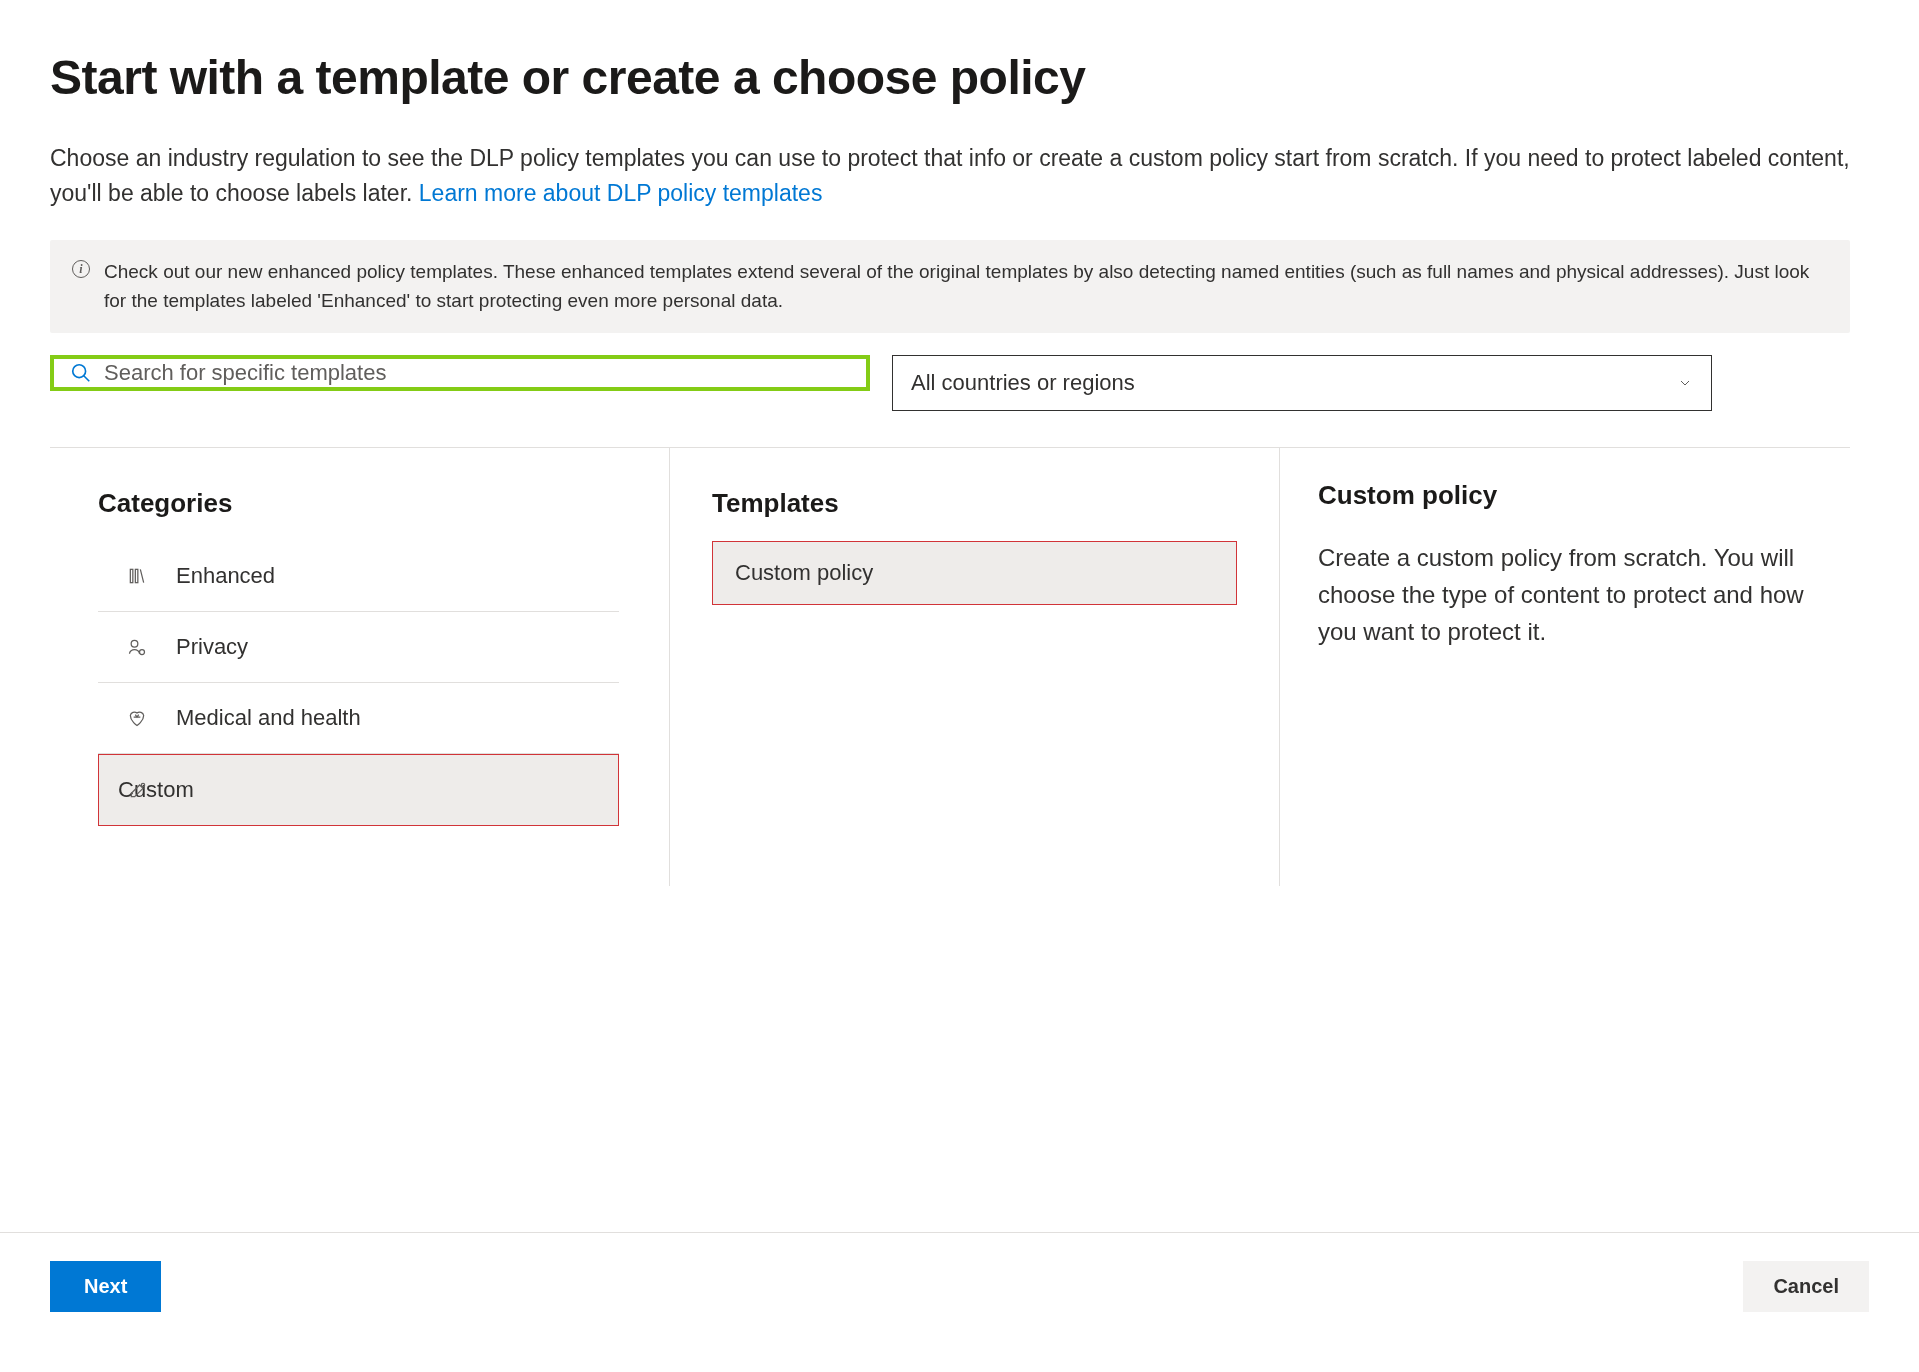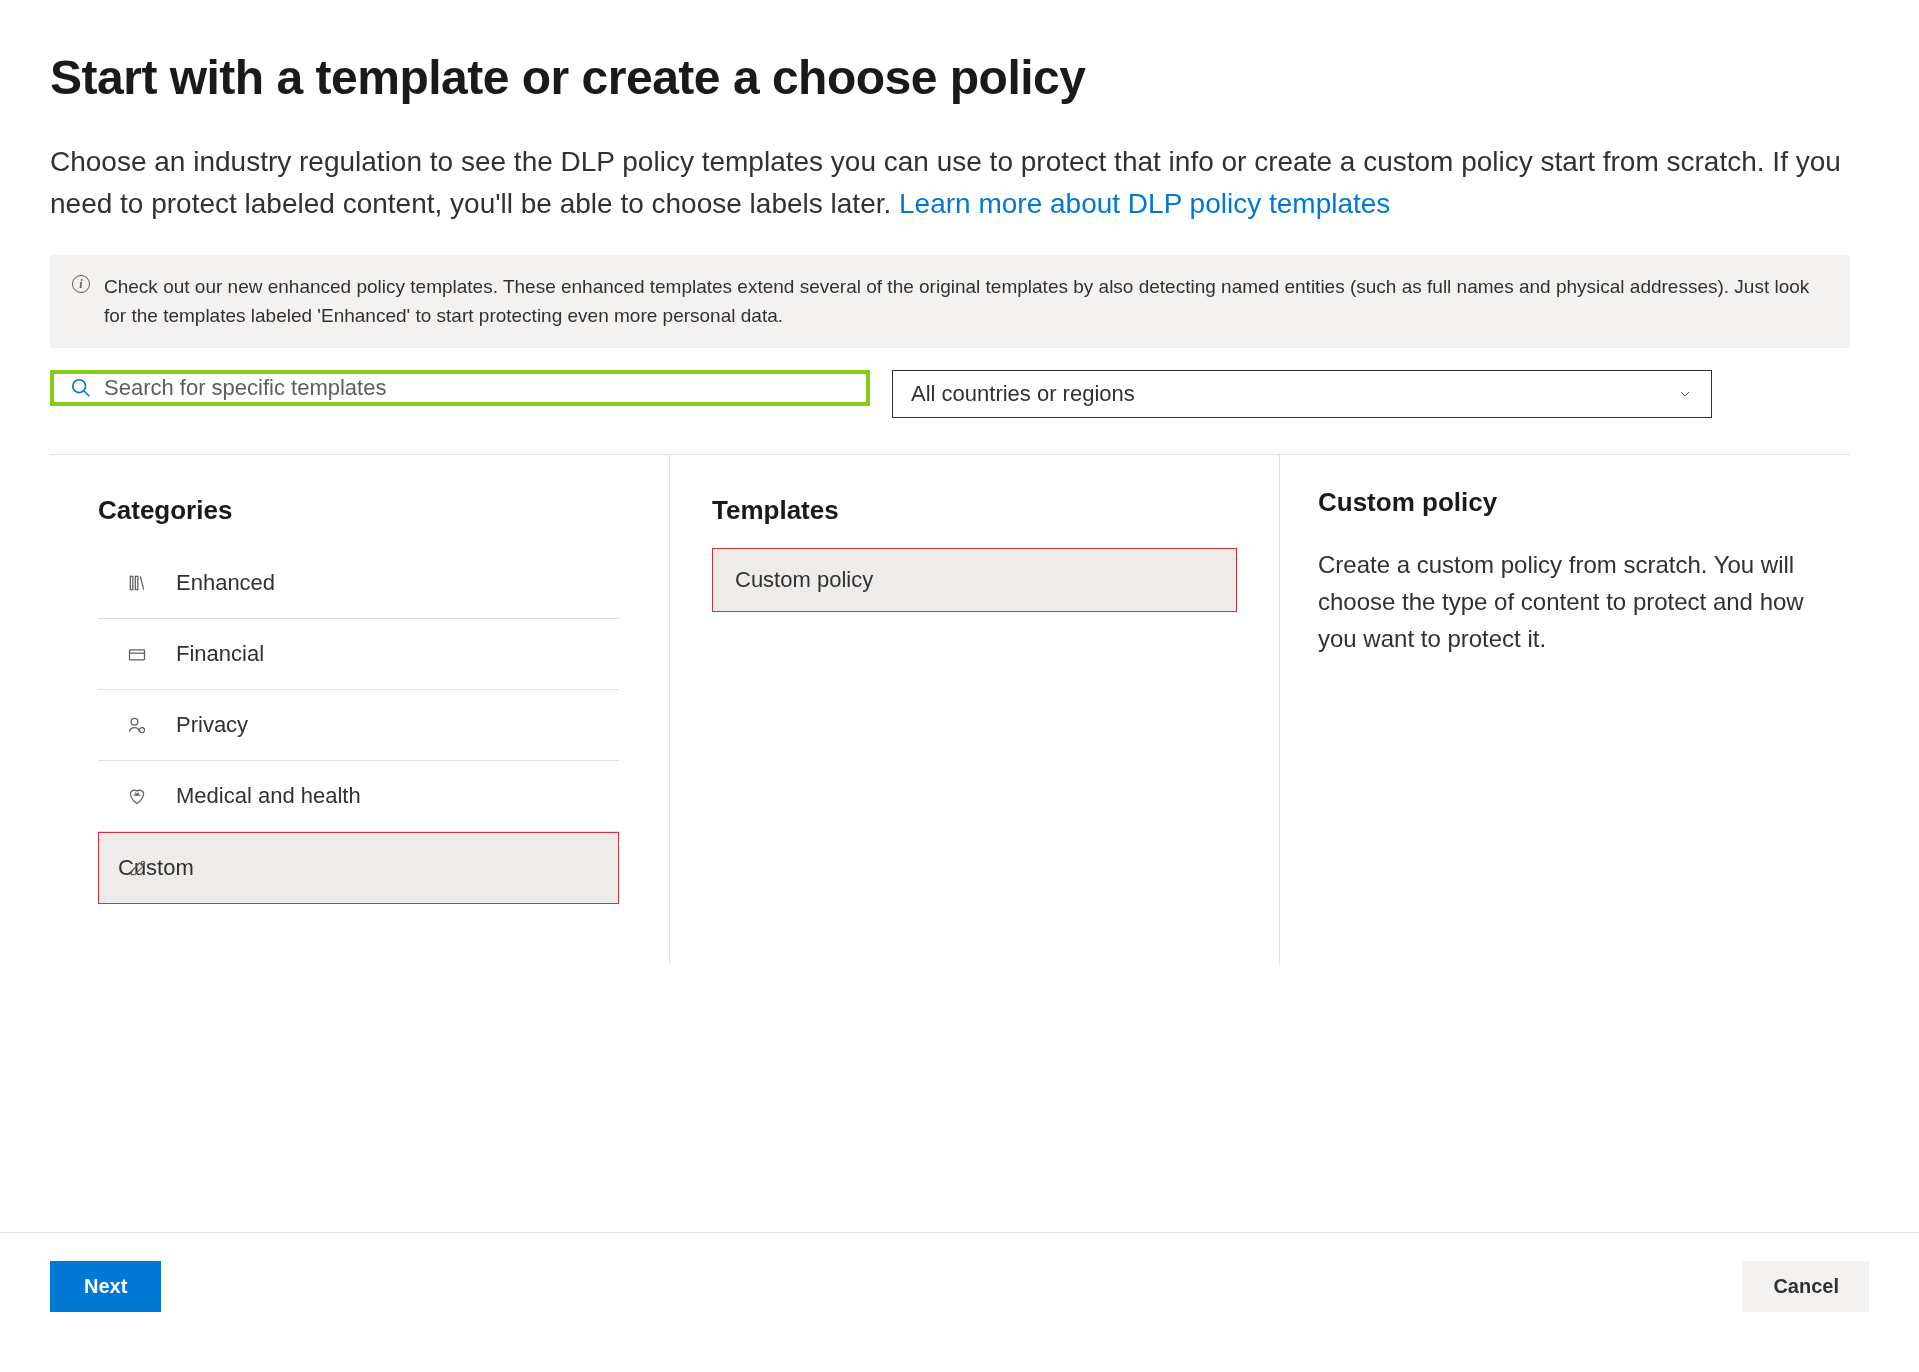--- a/index.html
+++ b/index.html
@@ -20,21 +20,21 @@
       max-width: 1900px;
     }
     .page-title {
       font-size: 48px;
       font-weight: 700;
       color: #1b1a19;
       margin-bottom: 36px;
       letter-spacing: -0.5px;
     }
     .page-description {
-      font-size: 28px;
+      font-size: 23px;
       line-height: 1.5;
       color: #323130;
       margin-bottom: 30px;
       max-width: 1800px;
     }
     .page-description a {
       color: #0078d4;
       text-decoration: none;
     }
     .info-banner {
@@ -98,21 +98,21 @@
       flex: 1;
       color: #323130;
       font-family: inherit;
     }
     .search-input::placeholder {
       color: #605e5c;
     }
     .region-select {
       flex: 0 0 820px;
       border: 1px solid #323130;
-      height: 48px;
+      height: 56px;
       display: flex;
       align-items: center;
       justify-content: space-between;
       padding: 7px 18px;
       cursor: pointer;
       font-size: 22px;
       color: #323130;
     }
     .chevron-down {
       width: 16px;
@@ -271,29 +271,20 @@
       <ul class="category-list">
         <li class="category-item">
           <span class="category-icon">
             <svg viewBox="0 0 24 24" width="20" height="20" fill="none" stroke="#605e5c" stroke-width="1.5">
               <rect x="4" y="4" width="3" height="16"></rect>
                 <rect x="10" y="4" width="3" height="16"></rect>
                 <line x1="16" y1="4" x2="20" y2="20"></line>
             </svg>
           </span>
           <span>Enhanced</span>
-        </li>
-        <li class="category-item">
-          <span class="category-icon">
-            <svg viewBox="0 0 24 24" width="20" height="20" fill="none" stroke="#605e5c" stroke-width="1.5">
-              <rect x="3" y="7" width="18" height="12" rx="1"></rect>
-                <line x1="3" y1="11" x2="21" y2="11"></line>
-            </svg>
-          </span>
-          <span>Financial</span>
         </li>
         <li class="category-item">
           <span class="category-icon">
             <svg viewBox="0 0 24 24" width="20" height="20" fill="none" stroke="#605e5c" stroke-width="1.5">
               <circle cx="9" cy="8" r="4"></circle>
                 <path d="M3 20c0-3 3-5 6-5s6 2 6 5"></path>
                 <circle cx="18" cy="18" r="3"></circle>
             </svg>
           </span>
           <span>Privacy</span>

